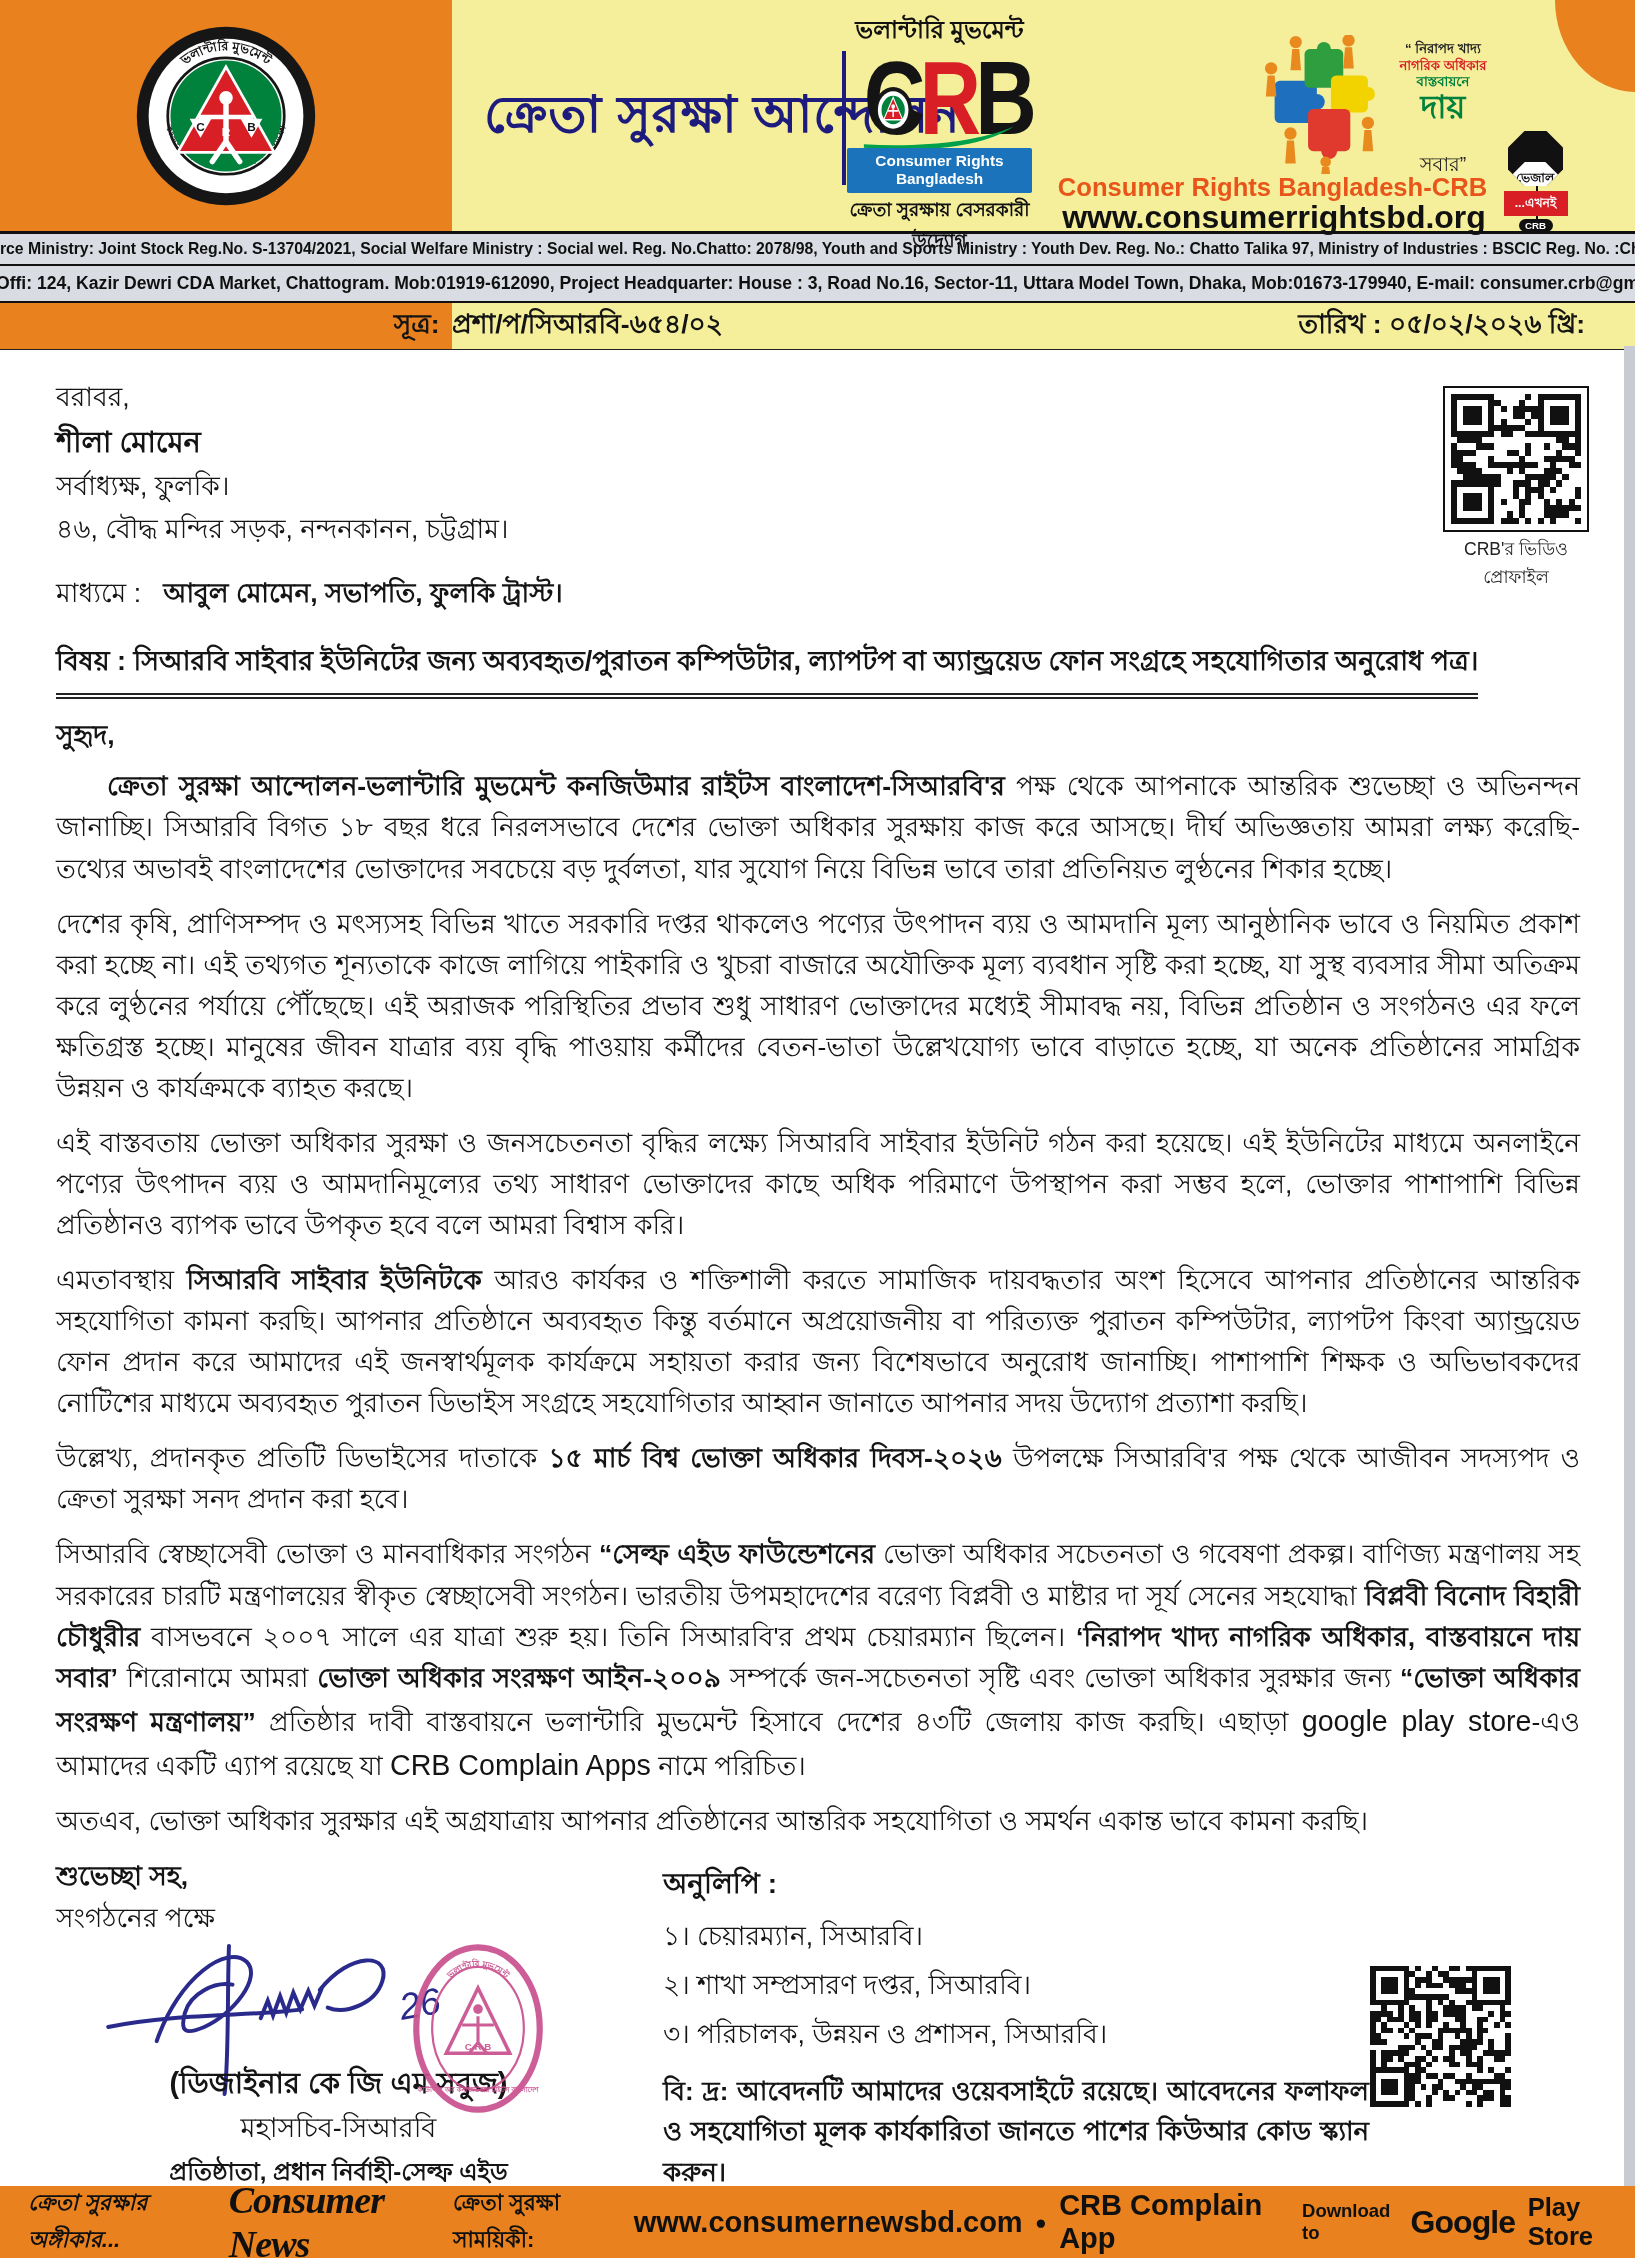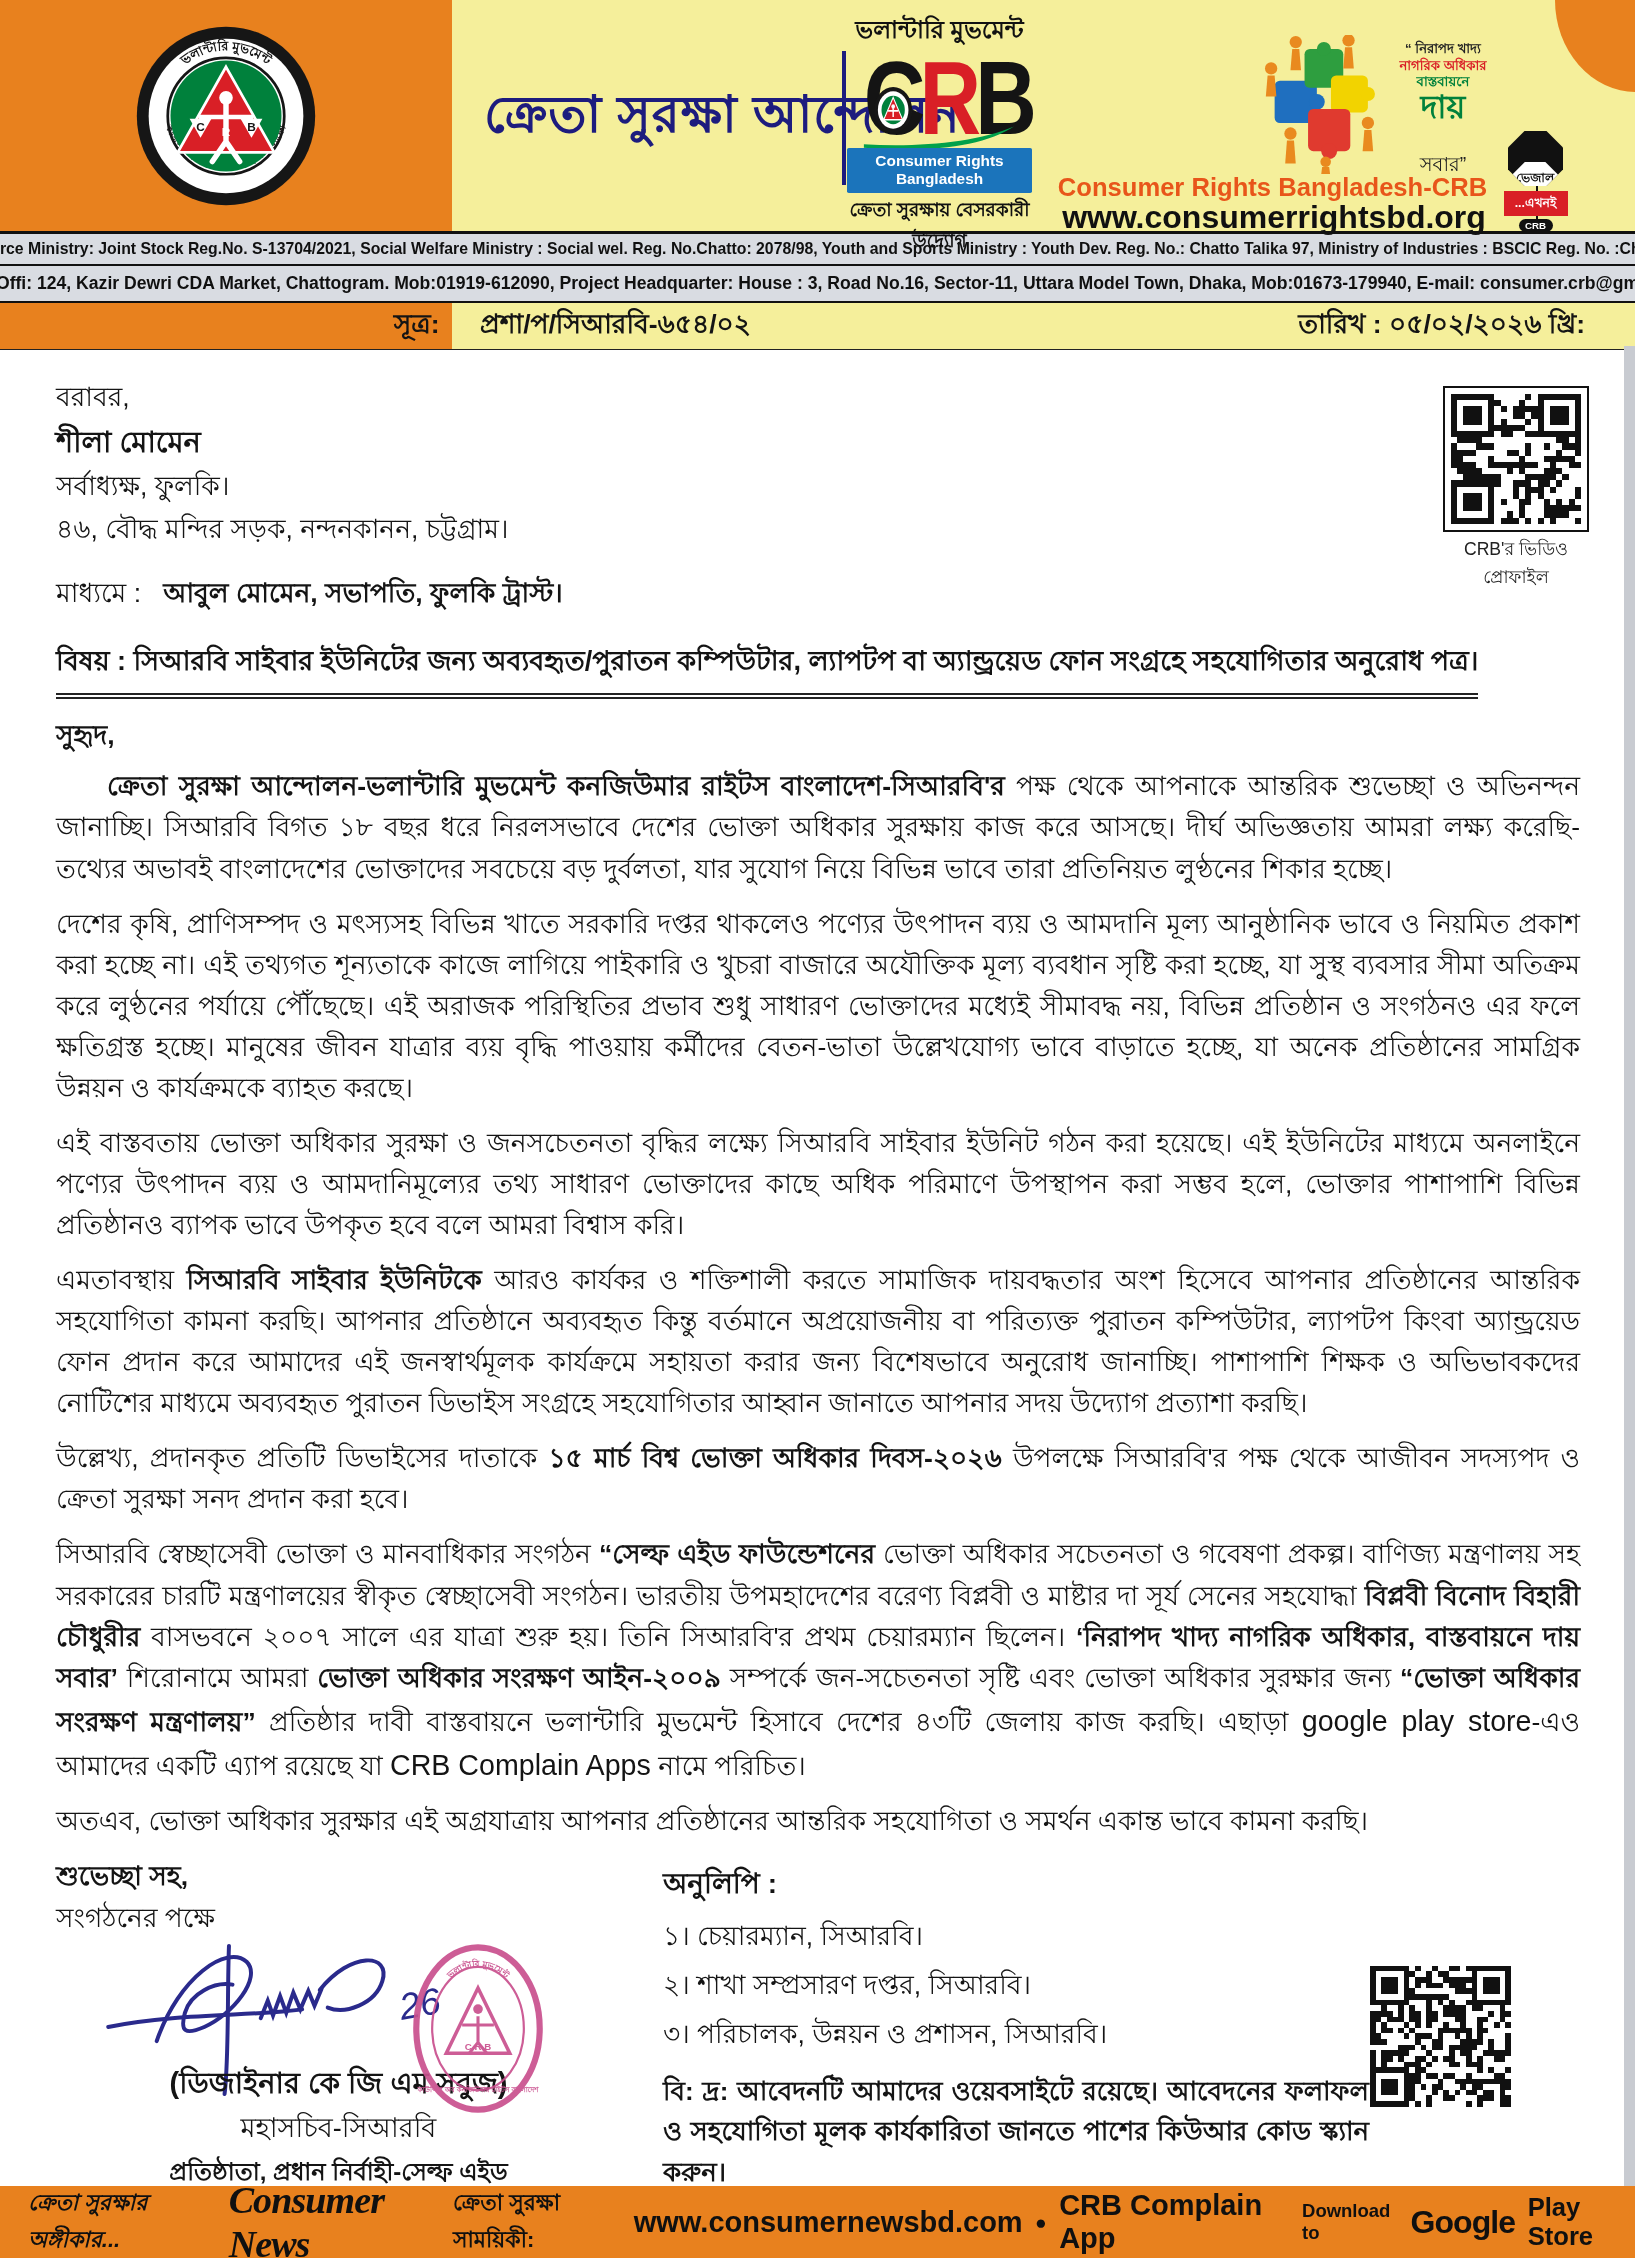--- a/index.html
+++ b/index.html
@@ -38,23 +38,23 @@
           display:flex;flex-direction:column;align-items:center;justify-content:center;font-size:12.4px;font-weight:800;line-height:1.1;color:#111;margin-top:28px;}
   .stop-now{position:relative;margin:5.3px auto 0;width:64px;background:var(--red,#D91F26);color:#fff;font-size:12.4px;font-weight:800;padding:2.6px 0;}
   .stop-crb{position:relative;margin:2.6px auto 0;width:34px;background:#111;color:#fff;font-size:9.7px;font-weight:800;border-radius:8px;padding:0.9px 0;}
   .corner{position:absolute;top:0;right:0;width:81px;height:92px;background:var(--orange,#E8811E);border-bottom-left-radius:100% 100%;}
   
   .band{height:30px;background:var(--gray,#D9DCE2);display:flex;align-items:center;justify-content:center;
         font-weight:700;white-space:nowrap;color:#101010;}
   .band1{border-top:3.5px solid #111;font-size:17px;}
   .band1 span{display:inline-block;transform:scaleX(.93);transform-origin:center;}
   .band2{border-top:2.6px solid #111;border-bottom:2.6px solid #111;height:35px;font-size:17.6px;}
-  .refrow{height:46px;display:flex;align-items:stretch;background:var(--yellow,#F5EF9B);font-weight:700;font-size:26.5px;border-bottom:1.8px solid #222;gap:12px;}
+  .refrow{height:46px;display:flex;align-items:stretch;background:var(--yellow,#F5EF9B);font-weight:700;font-size:26.5px;border-bottom:1.8px solid #222;}
   .ref-left{width:452px;background:var(--orange,#E8811E);display:flex;align-items:center;justify-content:flex-end;padding-right:12.4px;box-sizing:border-box;flex:none;}
-  .ref-mid{flex:1;display:flex;align-items:center;padding-left:16px;}
+  .ref-mid{flex:1;display:flex;align-items:center;}
   .ref-date{display:flex;align-items:center;padding-right:51px;}
   
   .letter{position:relative;height:1846px;box-sizing:border-box;padding:25px 56px 0;font-size:26.5px;line-height:1.55;}
   .qr-wrap{position:absolute;top:21px;right:44px;width:152px;text-align:center;}
   .qr{display:grid;margin:0 auto;background:#fff;}
   .qr-cell{background:#fff;} .qr-cell.f{background:#111;}
   .qr-border{border:2.6px solid #111;padding:6.2px;background:#fff;display:inline-block;}
   .qr-cap{margin-top:4.4px;font-size:17.6px;color:#222;}
   .addr div{margin:1.8px 0;}
   .addr .bold{font-weight:800;font-size:29px;}

